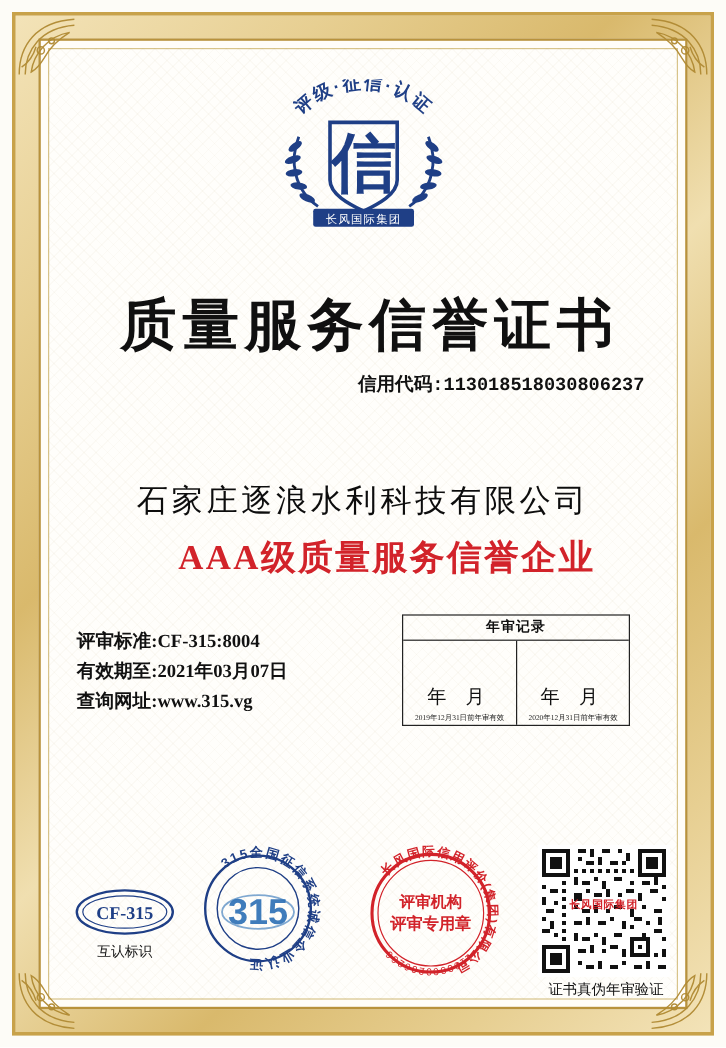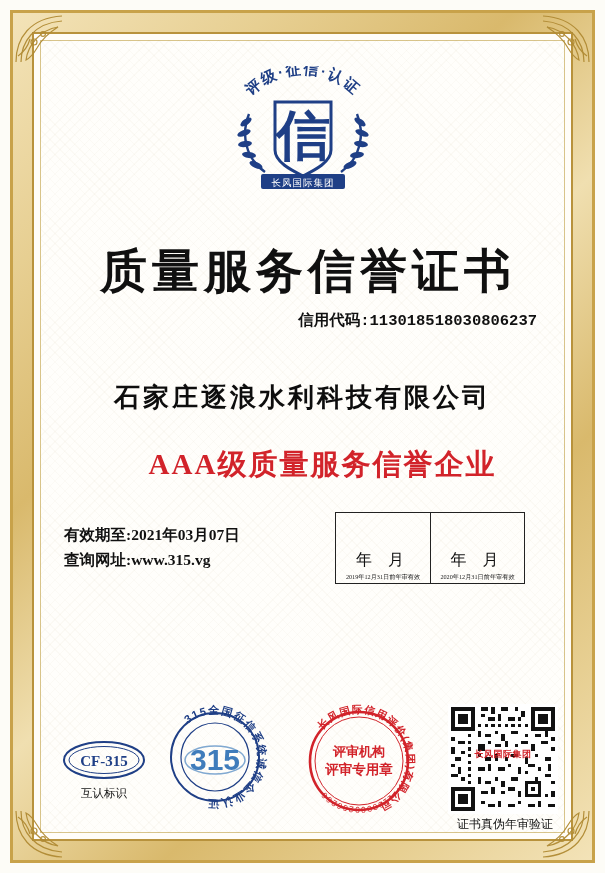--- a/index.html
+++ b/index.html
@@ -104,25 +104,25 @@
     right: 28px;
     font-family: Liberation Mono, monospace;
     font-size: 15.5px;
     font-weight: bold;
     color: #111;
     letter-spacing: 0px;
     white-space: nowrap;
   }
   .company {
     position: absolute;
-    top: 340px;
+    top: 360px;
     left: 0; right: 0;
     text-align: center;
     font-family: "Liberation Sans", sans-serif;
-    font-weight: bold;
+    font-weight: normal;
     font-size: 26px;
     letter-spacing: 3px;
     color: #0d0d0d;
     white-space: nowrap;
   }
   .award {
     position: absolute;
     top: 405px;
     left: 0; right: 0;
     text-align: center;
@@ -372,28 +372,32 @@
     <div class="credit-code">
       <span>信用代码:</span><span>113018518030806237</span>
     </div>
 
     <div class="company">石家庄逐浪水利科技有限公司</div>
 
     <div class="award">AAA级质量服务信誉企业</div>
 
     <div class="details">
       <div>
+        <span>评审标准:</span><span>CF-315:8004</span>
+      </div>
+      <div>
         <span>有效期至:</span><span>2021年03月07日</span>
       </div>
       <div>
         <span>查询网址:</span><span>www.315.vg</span>
       </div>
     </div>
 
     <div class="review">
+      <div class="review-title">年审记录</div>
       <div class="review-cells">
         <div class="review-cell">
           <div class="cell-ym">年 月</div>
           <div class="cell-note">2019年12月31日前年审有效</div>
         </div>
         <div class="review-cell">
           <div class="cell-ym">年 月</div>
           <div class="cell-note">2020年12月31日前年审有效</div>
         </div>
       </div>

